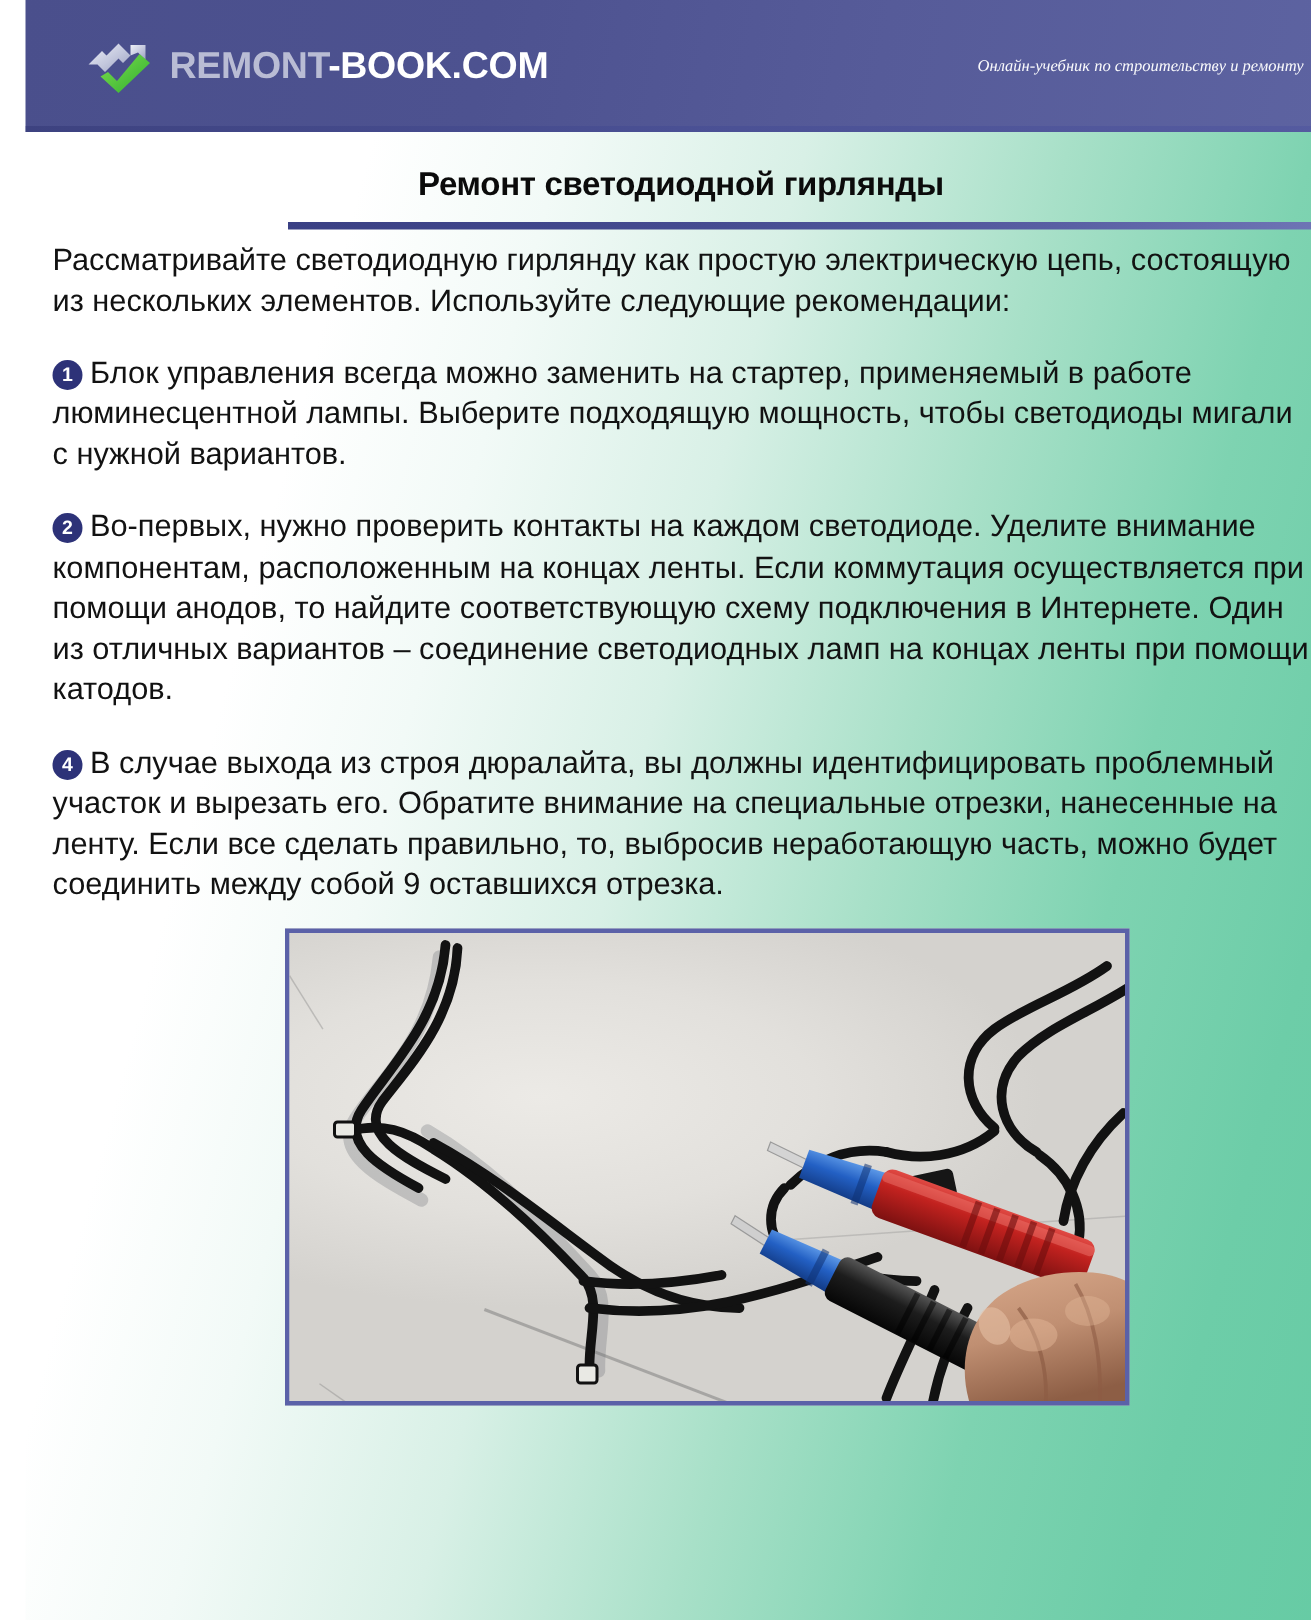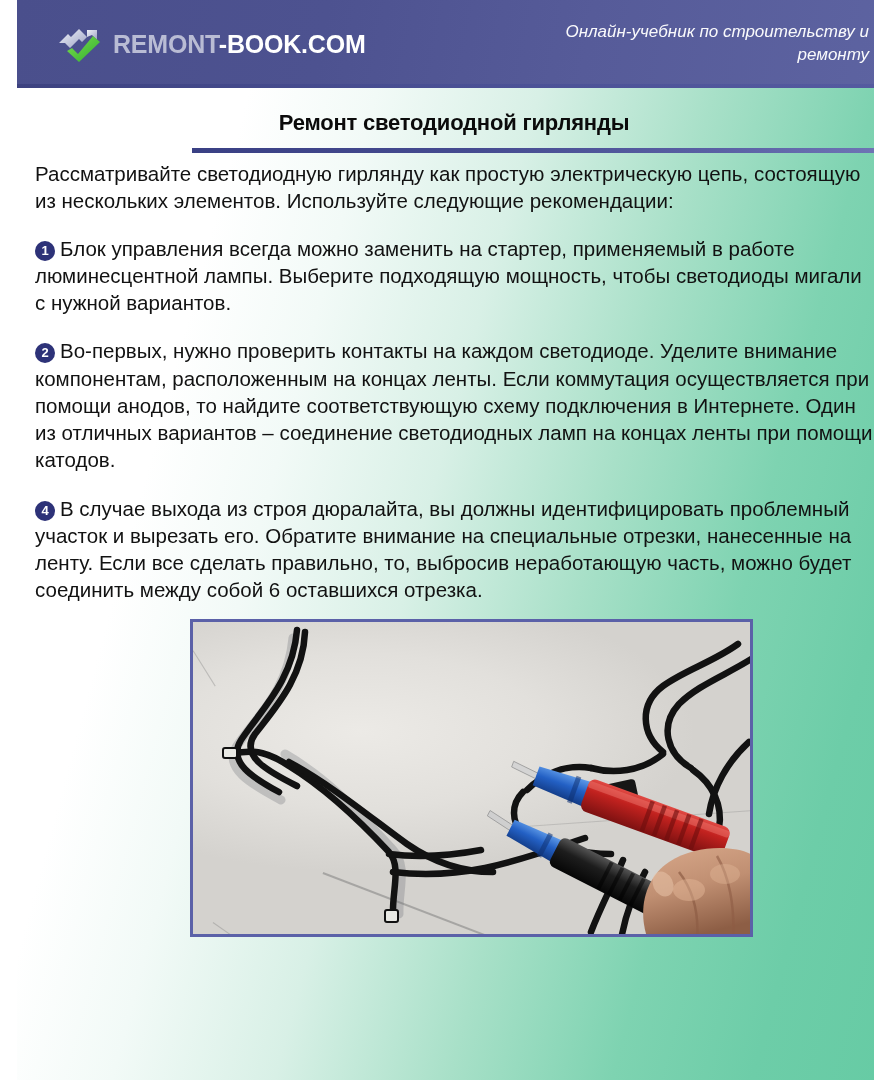--- a/index.html
+++ b/index.html
@@ -67,25 +67,25 @@
     font-weight: bold;
     letter-spacing: -0.2px;
     white-space: nowrap;
   }
   .brand-text .t-light { color: #b9bcd4; }
   .brand-text .t-strong { color: #ffffff; }
 
   .header-tagline {
     color: #ffffff;
     font-style: italic;
-    font-size: 17px;
+    font-size: 11px;
     line-height: 1.35;
     text-align: right;
     max-width: 360px;
-    font-family: Liberation Sans, sans-serif;
+    font-family: Liberation Serif, serif;
     opacity: 0.97;
   }
 
   
   .article-title {
     margin: 0;
     padding: 22px 0 6px 0;
     text-align: center;
     font-size: 22px;
     font-weight: bold;
@@ -219,21 +219,21 @@
     <p class="step" data-interactable="false">
       <span class="marker" data-interactable="false">1</span><span data-interactable="false">Блок управления всегда можно заменить на стартер, применяемый в работе люминесцентной лампы. Выберите подходящую мощность, чтобы светодиоды мигали с нужной вариантов.</span>
     </p>
 
     <p class="step" data-interactable="false">
       <span class="marker" data-interactable="false">2</span><span data-interactable="false">Во-первых, нужно проверить контакты на каждом светодиоде. Уделите внимание компонентам, расположенным на концах ленты. Если коммутация осуществляется при помощи анодов, то найдите соответствующую схему подключения в Интернете. Один из отличных вариантов – соединение светодиодных ламп на концах ленты при помощи катодов.</span>
     </p>
 
 
     <p class="step" data-interactable="false">
-      <span class="marker" data-interactable="false">4</span><span data-interactable="false">В случае выхода из строя дюралайта, вы должны идентифицировать проблемный участок и вырезать его. Обратите внимание на специальные отрезки, нанесенные на ленту. Если все сделать правильно, то, выбросив неработающую часть, можно будет соединить между собой 6 оставшихся отрезка.</span>
+      <span class="marker" data-interactable="false">4</span><span data-interactable="false">В случае выхода из строя дюралайта, вы должны идентифицировать проблемный участок и вырезать его. Обратите внимание на специальные отрезки, нанесенные на ленту. Если все сделать правильно, то, выбросив неработающую часть, можно будет соединить между собой 9 оставшихся отрезка.</span>
     </p>
 
     <div class="figure-wrap" data-interactable="false">
       <div class="photo-frame" data-interactable="false">
         <div class="photo" data-interactable="false" title="Проверка светодиодной гирлянды мультиметром: красный и черный щупы с синими наконечниками в руке, черные провода гирлянды на белой поверхности">
 
           <div class="seam s1" data-interactable="false"></div>
           <div class="seam s2" data-interactable="false"></div>
           <div class="seam s3" data-interactable="false"></div>
           <div class="seam s4" data-interactable="false"></div>

